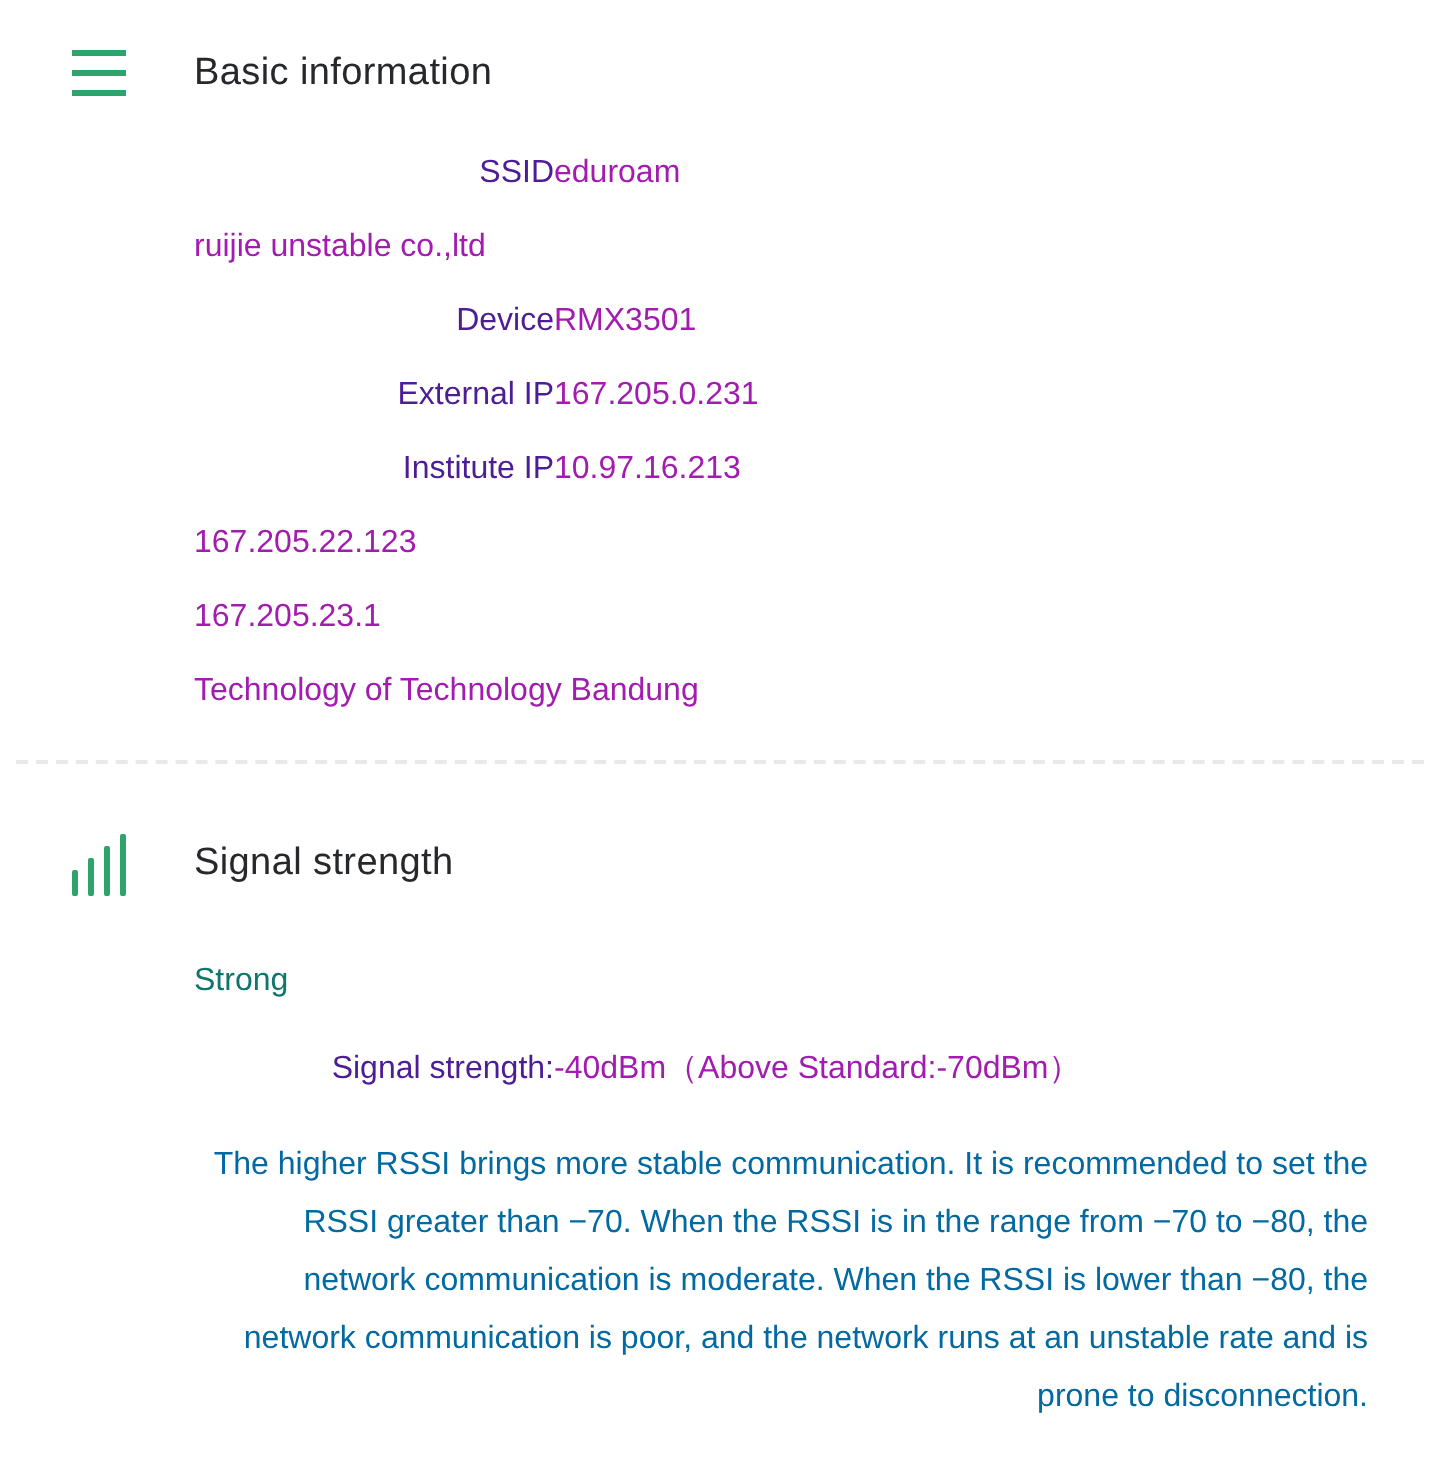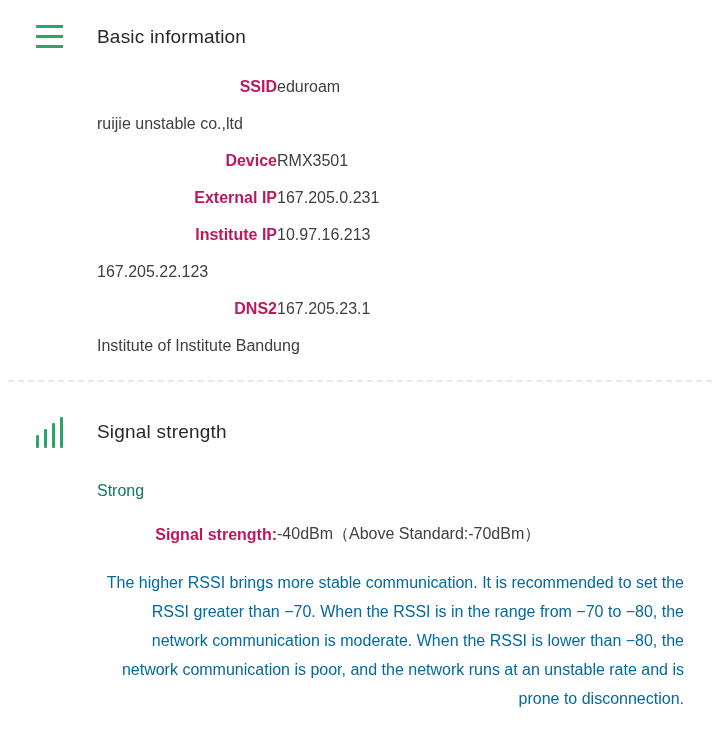--- a/index.html
+++ b/index.html
@@ -58,25 +58,24 @@
   }
   .row {
     display: flex;
     align-items: center;
     height: 37px;
     font-size: 16px;
   }
   .row .label {
     width: 180px;
     flex: 0 0 180px;
-    color: #be185d;
-    font-weight: bold;
+    color: #4c1d95;
   }
   .row .value {
-    color: #404040;
+    color: #a21caf;
   }
   .divider {
     margin: 16px 8px 0 8px;
     border-top: 2px dashed #e9e9e9;
   }
   .status-row {
     margin: 24px 0 0 97px;
     height: 37px;
     display: flex;
     align-items: center;
@@ -127,25 +126,24 @@
       <span class="value">167.205.0.231</span>
     </div>
     <div class="row">
       <span class="label">Institute IP</span>
       <span class="value">10.97.16.213</span>
     </div>
     <div class="row">
       <span class="value">167.205.22.123</span>
     </div>
     <div class="row">
-      <span class="label">DNS2</span>
       <span class="value">167.205.23.1</span>
     </div>
     <div class="row">
-      <span class="value">Institute of Institute Bandung</span>
+      <span class="value">Technology of Technology Bandung</span>
     </div>
   </div>
 </div>
 
 <div class="divider"></div>
 
 <div>
   <div class="section-header signal">
     <div class="icon-box">
       <div class="sigbars">

